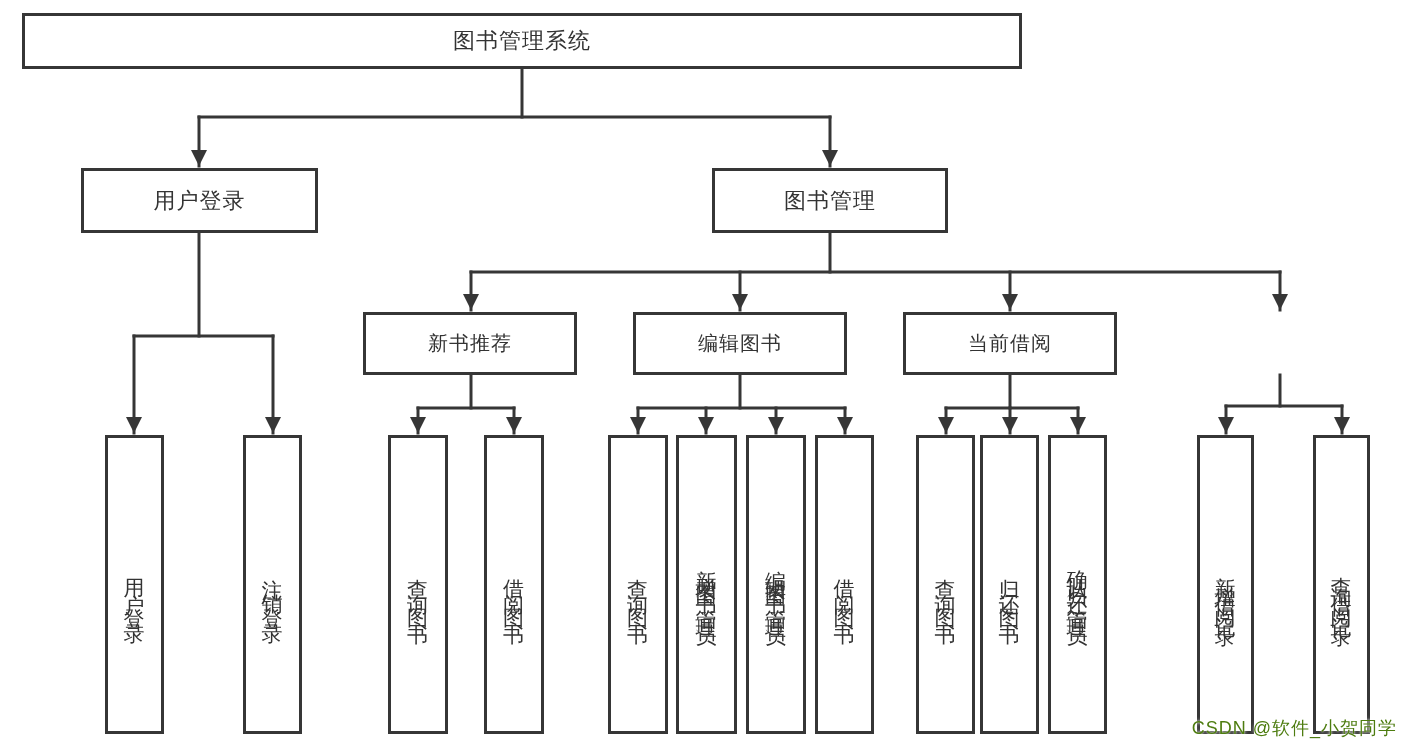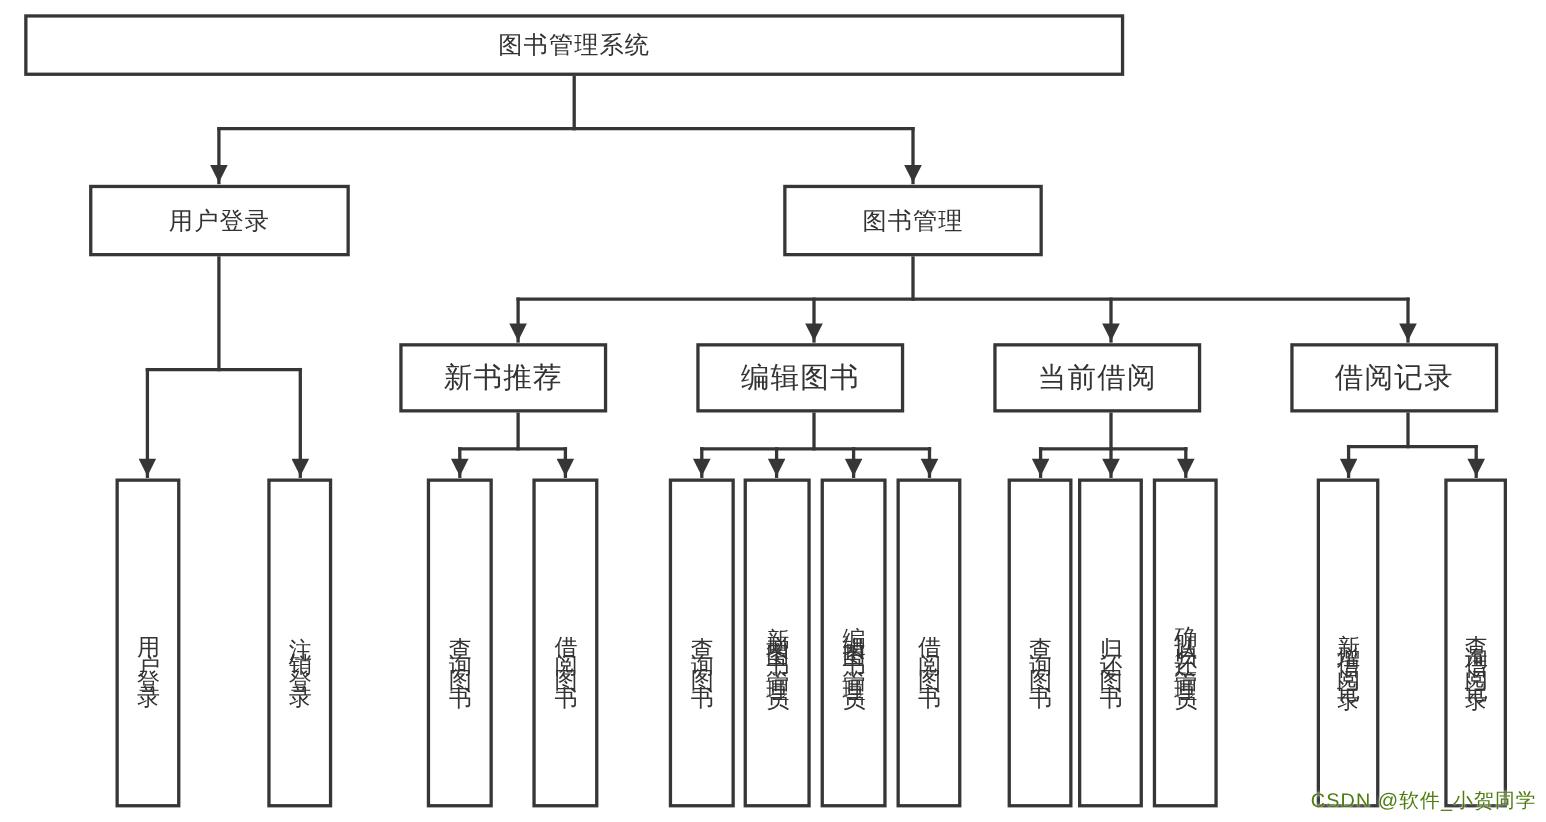--- a/index.html
+++ b/index.html
@@ -34,21 +34,21 @@
     font-size: 21px;
     letter-spacing: 1px;
     white-space: nowrap;
   }
   
   .root  { left: 22px;   top: 13px;  width: 1000px; height: 56px; font-size: 22px; font-family: Liberation Serif, serif; }
   
   .lv2-a { left: 81px;   top: 168px; width: 237px;  height: 65px; font-size: 22px; }
   .lv2-b { left: 712px;  top: 168px; width: 236px;  height: 65px; font-size: 22px; }
   
-  .lv3   { top: 312px; height: 63px; width: 189px; font-size: 26px; }
+  .lv3   { top: 312px; height: 63px; width: 214px; font-size: 20px; }
   .lv3-1 { left: 363px; }
   .lv3-2 { left: 633px; }
   .lv3-3 { left: 903px; justify-content: center; }
   .lv3-4 { left: 1173px; }
   
   .leaf  { top: 435px; height: 299px; width: 60px; font-size: 21px; }
   .leaf .vtxt {
     writing-mode: vertical-rl;
     text-orientation: mixed;
     line-height: 1;
@@ -150,23 +150,20 @@
 
   <div class="box lv3 lv3-1">
     <span>新书推荐</span>
   </div>
   <div class="box lv3 lv3-2">
     <span>编辑图书</span>
   </div>
   <div class="box lv3 lv3-3">
     <span>当前借阅</span>
   </div>
-  <div class="box lv3 lv3-4">
-    <span>借阅记录</span>
-  </div>
 
   <div class="box leaf ls-s g1a">
     <span class="vtxt">用户登录</span>
   </div>
   <div class="box leaf ls-s g1b">
     <span class="vtxt">注销登录</span>
   </div>
 
   <div class="box leaf ls-s g2a">
     <span class="vtxt">查询图书</span>

